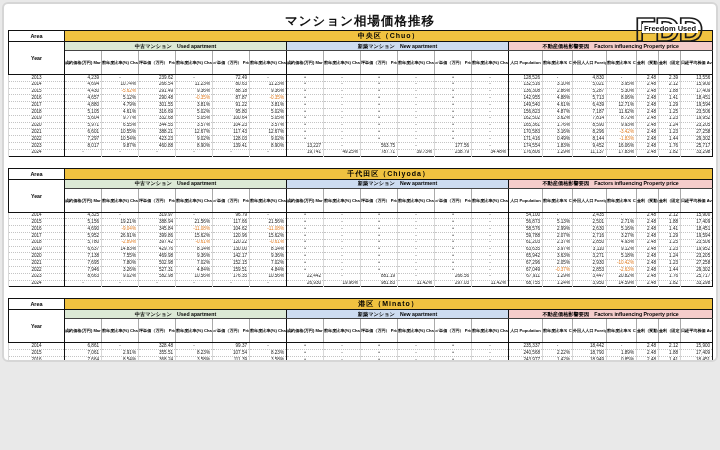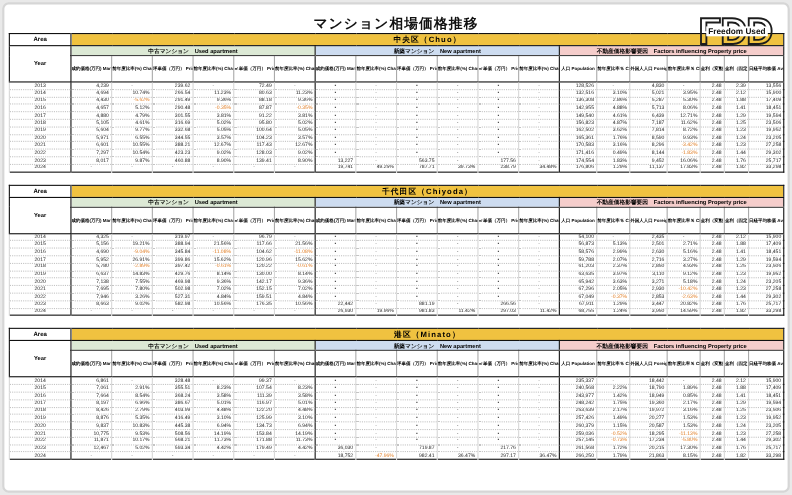--- a/index.html
+++ b/index.html
@@ -1,18 +1,18 @@
 <!DOCTYPE html>
 <html><head>
 <meta charset="utf-8">
 <style>
   * { box-sizing: border-box; margin: 0; padding: 0; }
   html,body { width: 720px; height: 450px; background: #e9e9e9; font-family: "Liberation Sans", sans-serif; }
   .page {
-    position: relative; width: 716px; height: 446px; margin: 2px auto;
+    position: relative; width: 716px; height: 360px; margin: 2px auto;
     background: #ffffff; border: 2px solid #d6d6d6; border-radius: 6px; overflow: hidden;
   }
   .title { text-align: center; font-weight: bold; font-size: 12.5px; color: #111; padding-top: 9px; letter-spacing: 1px; }
   .section { font-weight: bold; font-size: 9.5px; color: #111; margin: 13px 0 4px 10px; }
   .logo { position: absolute; top: 5px; right: 14px; width: 100px; height: 40px; }
   .logo-fdd {
     position: absolute; right: 0; top: 0; line-height: 40px; font-size: 34px; font-weight: bold;
     letter-spacing: -1px; color: transparent; -webkit-text-stroke: 1.7px #1c1c1c;
   }
   .logo-sub {

